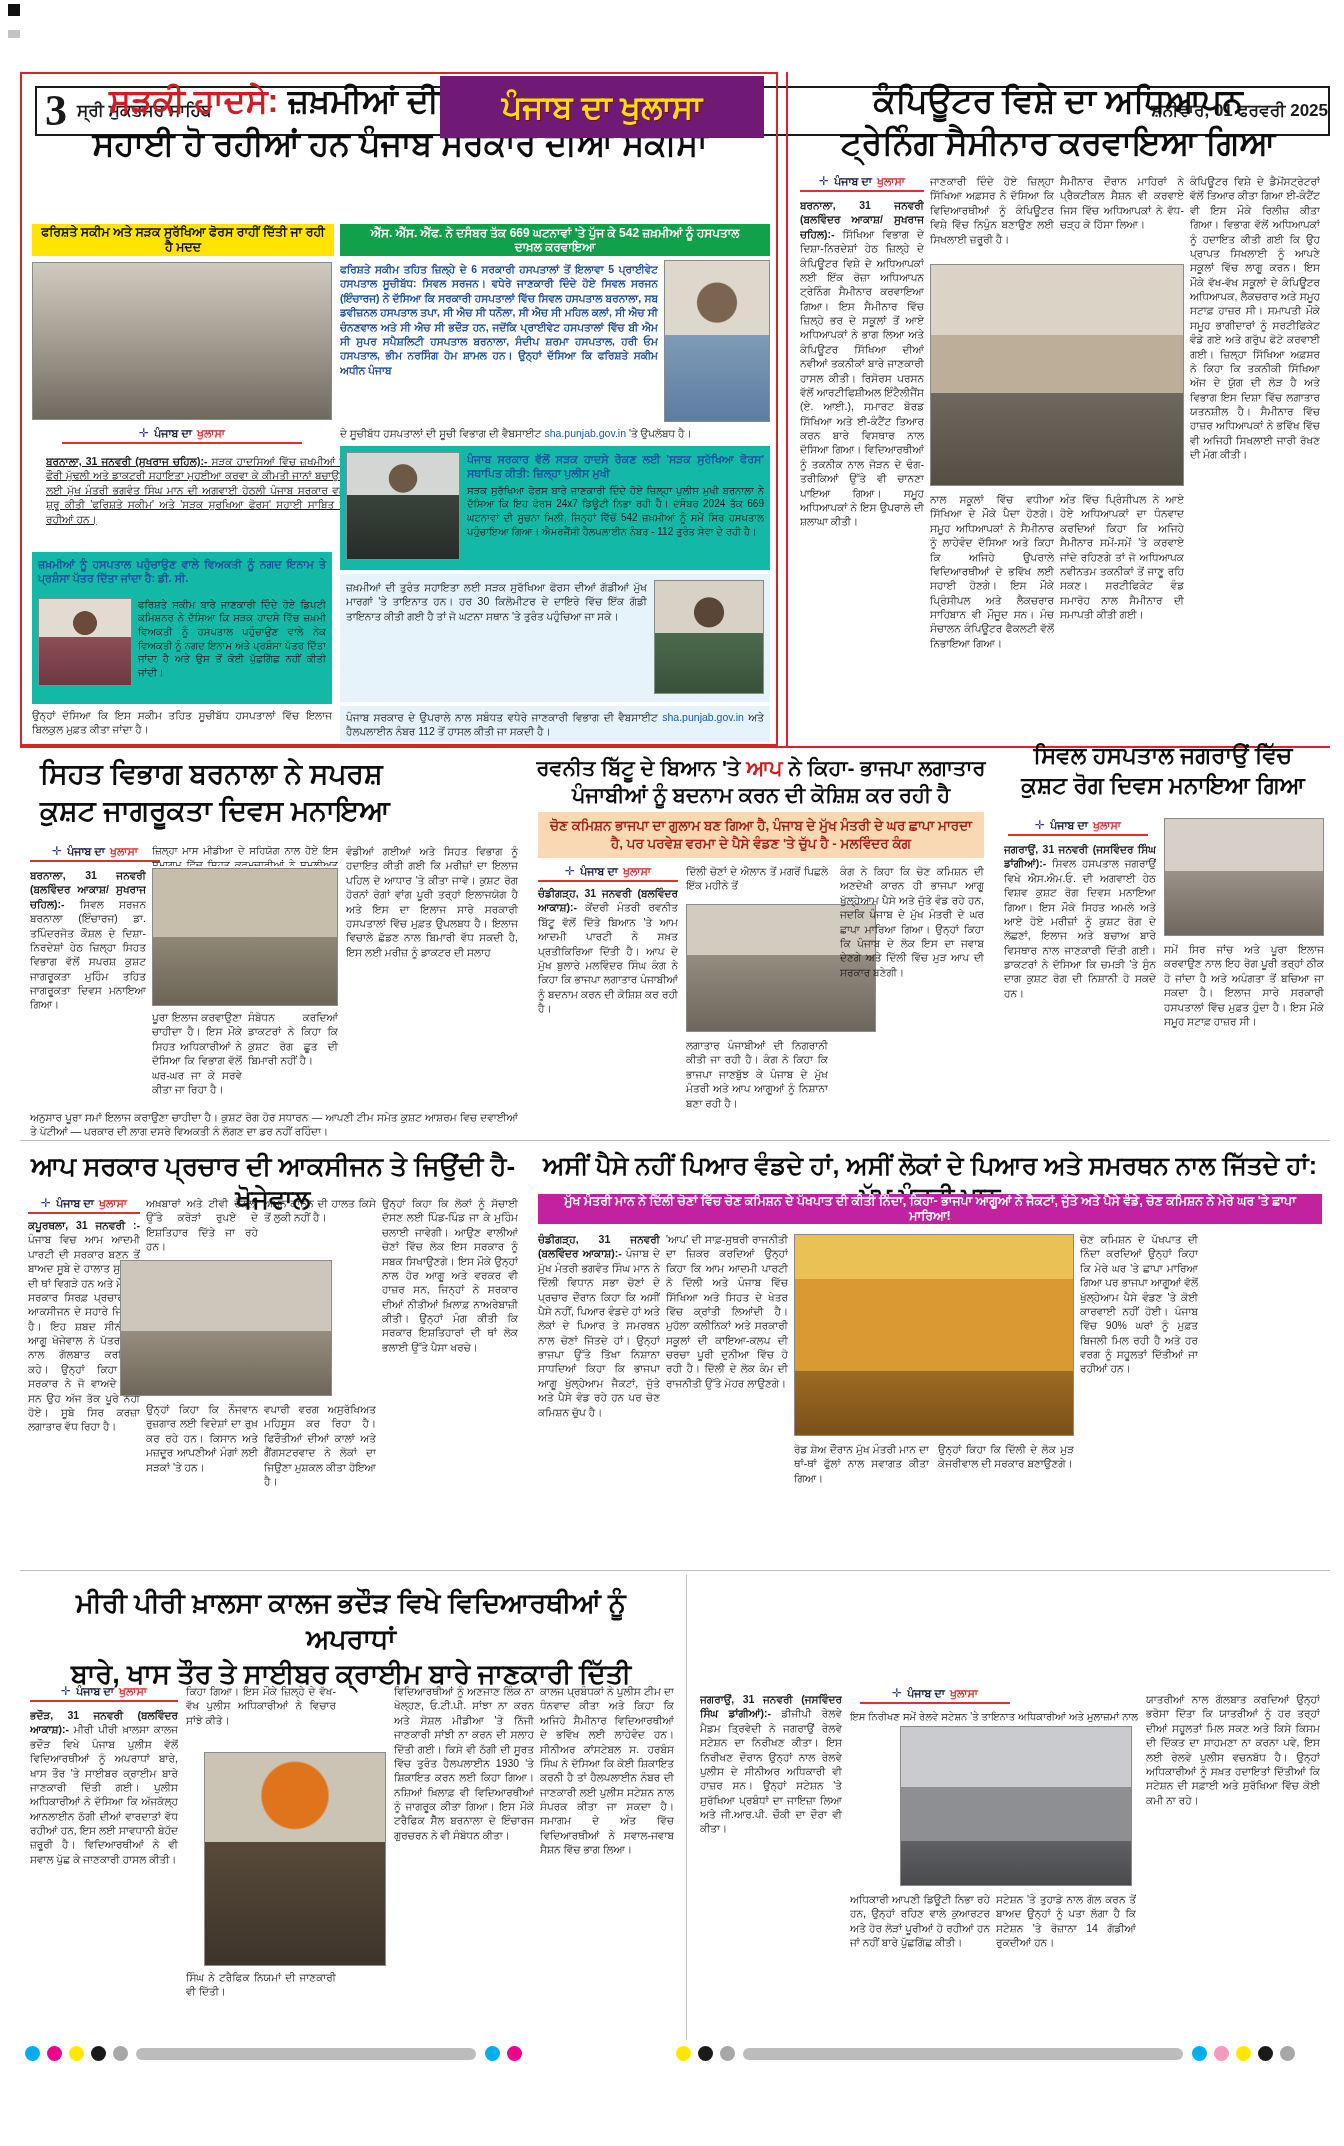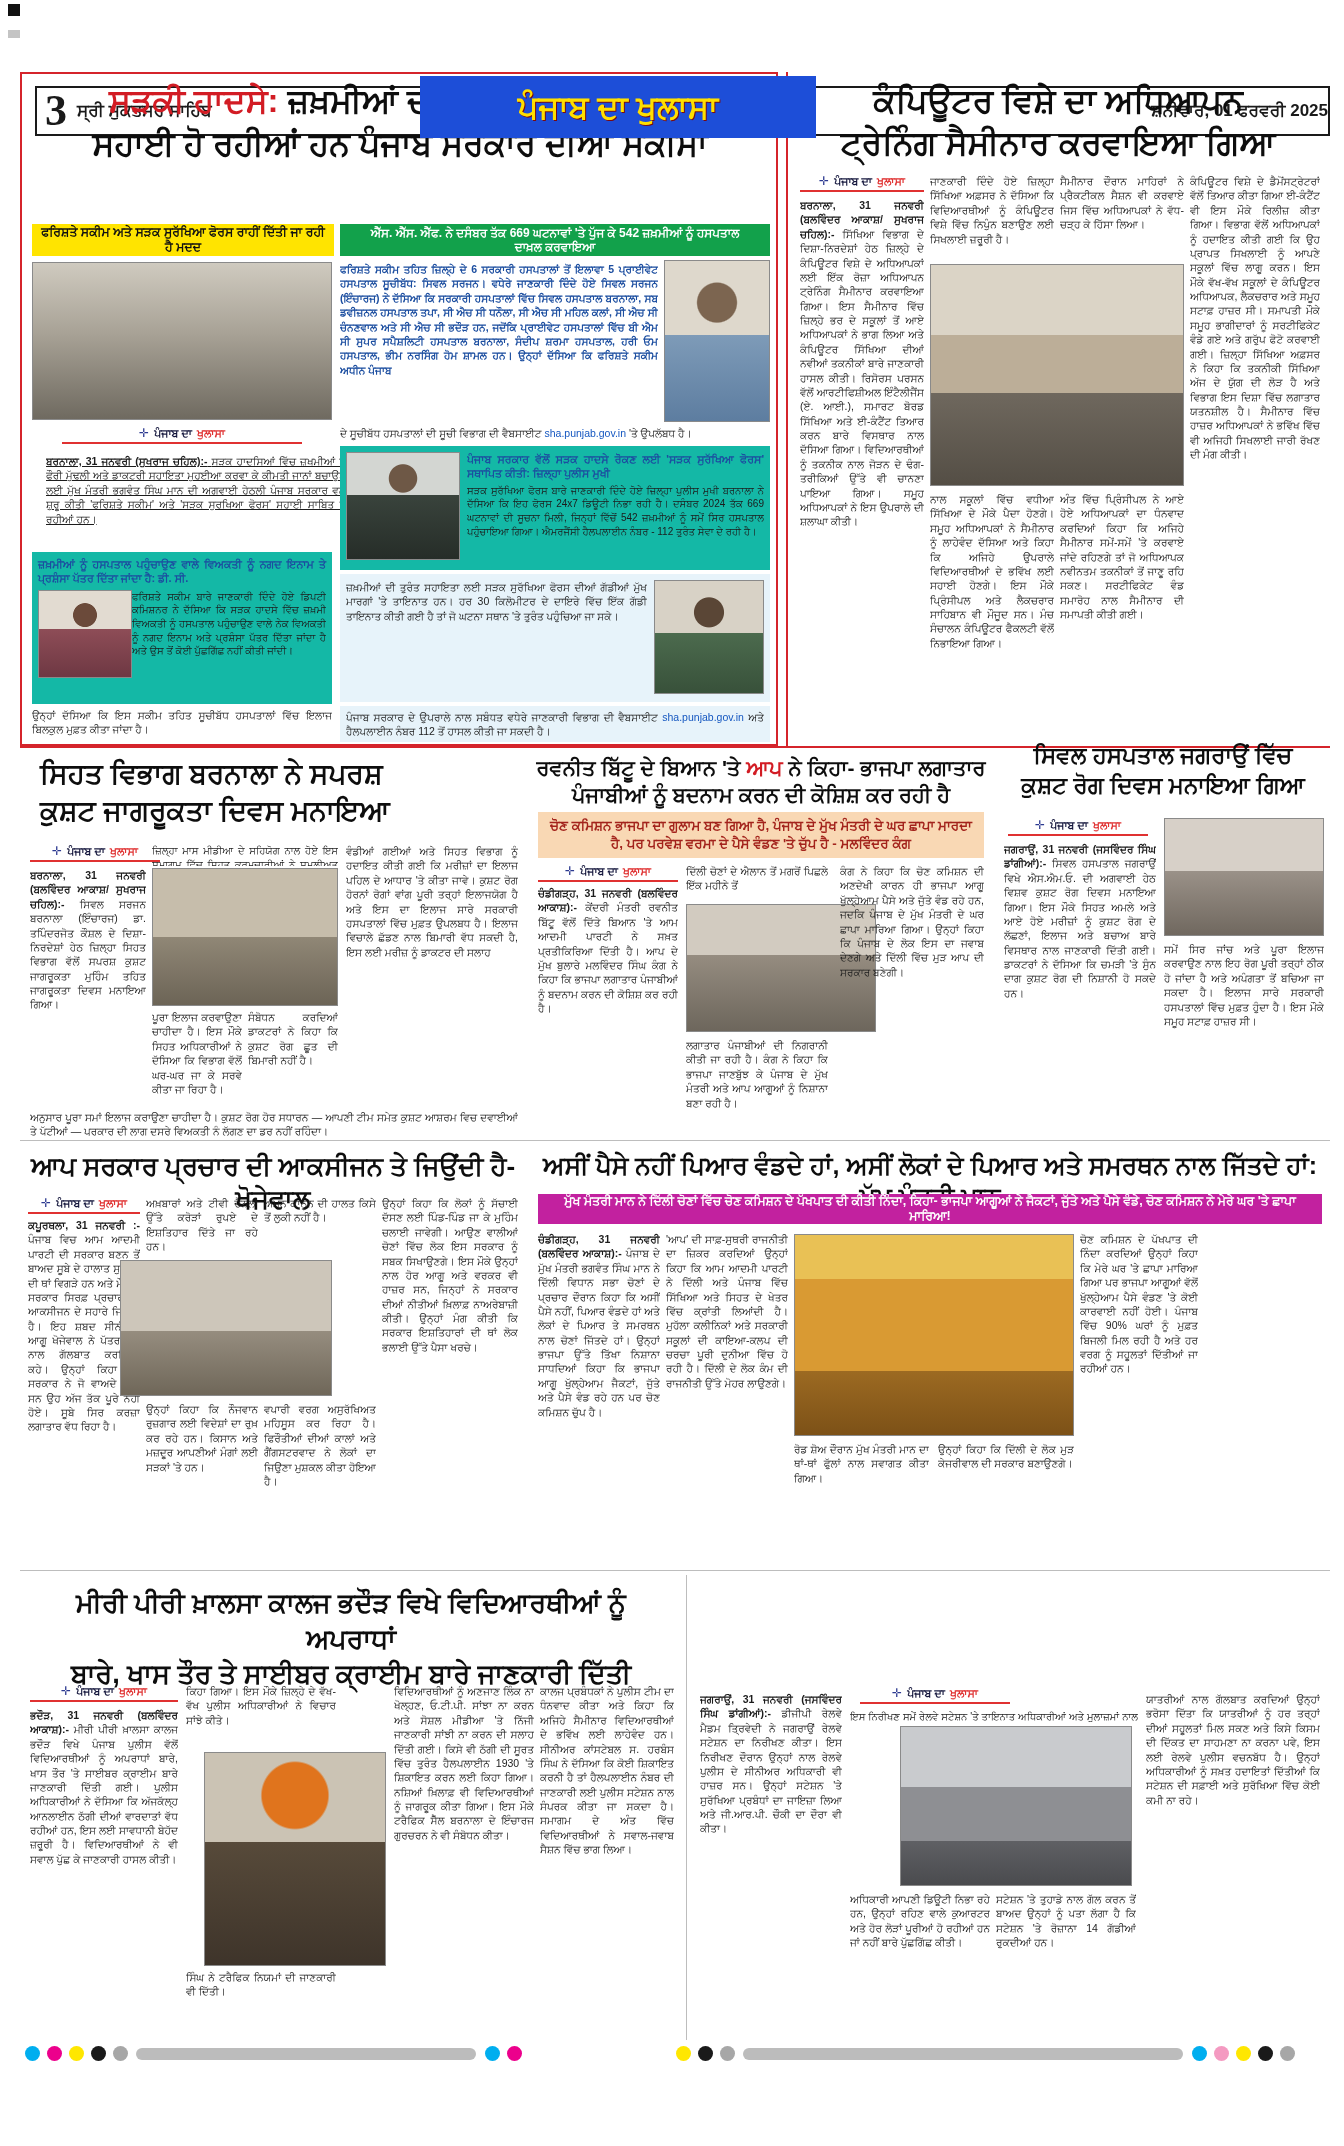--- a/index.html
+++ b/index.html
@@ -46,21 +46,21 @@
   <div class="abs" style="left:8px;top:4px;width:12px;height:12px;background:#111;"></div>
   <div class="abs" style="left:8px;top:30px;width:12px;height:8px;background:#c4c4c4;"></div>
 
   <div class="abs" style="left:35px;top:86px;width:1295px;height:50px;border:2px solid #1a1a1a;display:flex;align-items:center;justify-content:space-between;">
     <div style="display:flex;align-items:center;">
       <div style="font-family:'Liberation Serif','DejaVu Serif',serif;font-size:44px;font-weight:bold;line-height:44px;padding:0 10px 0 8px;">3</div>
       <div style="font-size:17px;font-weight:bold;">ਸ੍ਰੀ ਮੁਕਤਸਰ ਸਾਹਿਬ</div>
     </div>
     <div style="font-size:17px;font-weight:bold;">ਸ਼ਨੀਵਾਰ, 01 ਫਰਵਰੀ 2025</div>
   </div>
-  <div class="abs" style="left:420px;top:76px;width:396px;height:62px;background:#1d4ed8;display:flex;align-items:center;justify-content:center;z-index:5;">
+  <div class="abs" style="left:440px;top:76px;width:324px;height:62px;background:#701a75;display:flex;align-items:center;justify-content:center;z-index:5;">
     <span style="color:#ffdf00;font-size:32px;font-weight:bold;text-shadow:1px 1px 0 #7a0a10;">ਪੰਜਾਬ ਦਾ ਖੁਲਾਸਾ</span>
   </div>
 
   <div class="abs" style="left:20px;top:72px;width:758px;height:674px;border:2px solid #d5242b;">
     <div class="abs hl" style="left:8px;top:6px;width:740px;font-size:33px;line-height:1.3;">
       <span class="red">ਸੜਕੀ ਹਾਦਸੇ:</span><span> ਜ਼ਖ਼ਮੀਆਂ ਦੀਆਂ ਜਾਨਾਂ ਬਚਾਉਣ 'ਚ</span><br>
       <span>ਸਹਾਈ ਹੋ ਰਹੀਆਂ ਹਨ ਪੰਜਾਬ ਸਰਕਾਰ ਦੀਆਂ ਸਕੀਮਾਂ</span>
     </div>
     <div class="abs kick" style="left:10px;top:150px;width:302px;height:32px;background:#ffe400;font-size:12.5px;color:#111;padding:0 4px;">
       <span>ਫਰਿਸ਼ਤੇ ਸਕੀਮ ਅਤੇ ਸੜਕ ਸੁਰੱਖਿਆ ਫੋਰਸ ਰਾਹੀਂ ਦਿੱਤੀ ਜਾ ਰਹੀ ਹੈ ਮਦਦ</span>
@@ -74,21 +74,21 @@
       <span class="p">✛</span>
       <span class="b1">ਪੰਜਾਬ ਦਾ</span>
       <span class="b2">ਖੁਲਾਸਾ</span>
     </div>
     <div class="abs tx" style="left:24px;top:380px;width:300px;height:94px;text-decoration:underline;">
       <b class="dl">ਬਰਨਾਲਾ, 31 ਜਨਵਰੀ (ਸੁਖਰਾਜ ਚਹਿਲ):-</b> <span>ਸੜਕ ਹਾਦਸਿਆਂ ਵਿੱਚ ਜ਼ਖਮੀਆਂ ਨੂੰ ਫੌਰੀ ਮੁੱਢਲੀ ਅਤੇ ਡਾਕਟਰੀ ਸਹਾਇਤਾ ਮੁਹਈਆ ਕਰਵਾ ਕੇ ਕੀਮਤੀ ਜਾਨਾਂ ਬਚਾਉਣ ਲਈ ਮੁੱਖ ਮੰਤਰੀ ਭਗਵੰਤ ਸਿੰਘ ਮਾਨ ਦੀ ਅਗਵਾਈ ਹੇਠਲੀ ਪੰਜਾਬ ਸਰਕਾਰ ਵਲੋਂ ਸ਼ੁਰੂ ਕੀਤੀ 'ਫਰਿਸ਼ਤੇ ਸਕੀਮ' ਅਤੇ 'ਸੜਕ ਸੁਰਖਿਆ ਫੋਰਸ' ਸਹਾਈ ਸਾਬਿਤ ਹੋ ਰਹੀਆਂ ਹਨ।</span>
     </div>
 
     <div class="abs boxpink" style="left:10px;top:478px;width:300px;height:152px;padding:5px 6px;box-sizing:border-box;">
       <div class="blue" style="font-size:11px;line-height:1.3;text-align:justify;">ਜ਼ਖ਼ਮੀਆਂ ਨੂੰ ਹਸਪਤਾਲ ਪਹੁੰਚਾਉਣ ਵਾਲੇ ਵਿਅਕਤੀ ਨੂੰ ਨਗਦ ਇਨਾਮ ਤੇ ਪ੍ਰਸ਼ੰਸਾ ਪੱਤਰ ਦਿੱਤਾ ਜਾਂਦਾ ਹੈ: ਡੀ. ਸੀ.</div>
-      <div style="display:flex;margin-top:4px;">
+      <div style="display:flex;gap:6px;margin-top:12px;">
         <div class="photo ph-woman" style="width:92px;height:86px;flex:0 0 auto;"></div>
         <div class="tx" style="font-size:10px;height:86px;">ਫਰਿਸ਼ਤੇ ਸਕੀਮ ਬਾਰੇ ਜਾਣਕਾਰੀ ਦਿੰਦੇ ਹੋਏ ਡਿਪਟੀ ਕਮਿਸ਼ਨਰ ਨੇ ਦੱਸਿਆ ਕਿ ਸੜਕ ਹਾਦਸੇ ਵਿੱਚ ਜ਼ਖ਼ਮੀ ਵਿਅਕਤੀ ਨੂੰ ਹਸਪਤਾਲ ਪਹੁੰਚਾਉਣ ਵਾਲੇ ਨੇਕ ਵਿਅਕਤੀ ਨੂੰ ਨਗਦ ਇਨਾਮ ਅਤੇ ਪ੍ਰਸ਼ੰਸਾ ਪੱਤਰ ਦਿੱਤਾ ਜਾਂਦਾ ਹੈ ਅਤੇ ਉਸ ਤੋਂ ਕੋਈ ਪੁੱਛਗਿੱਛ ਨਹੀਂ ਕੀਤੀ ਜਾਂਦੀ।</div>
       </div>
     </div>
     <div class="abs tx" style="left:10px;top:634px;width:300px;height:32px;">
       <span>ਉਨ੍ਹਾਂ ਦੱਸਿਆ ਕਿ ਇਸ ਸਕੀਮ ਤਹਿਤ ਸੂਚੀਬੱਧ ਹਸਪਤਾਲਾਂ ਵਿੱਚ ਇਲਾਜ ਬਿਲਕੁਲ ਮੁਫ਼ਤ ਕੀਤਾ ਜਾਂਦਾ ਹੈ।</span>
     </div>
 
     <div class="abs tx" style="left:318px;top:188px;width:318px;height:160px;">
       <span class="blue">ਫਰਿਸ਼ਤੇ ਸਕੀਮ ਤਹਿਤ ਜ਼ਿਲ੍ਹੇ ਦੇ 6 ਸਰਕਾਰੀ ਹਸਪਤਾਲਾਂ ਤੋਂ ਇਲਾਵਾ 5 ਪ੍ਰਾਈਵੇਟ ਹਸਪਤਾਲ ਸੂਚੀਬੱਧ: ਸਿਵਲ ਸਰਜਨ। ਵਧੇਰੇ ਜਾਣਕਾਰੀ ਦਿੰਦੇ ਹੋਏ ਸਿਵਲ ਸਰਜਨ (ਇੰਚਾਰਜ) ਨੇ ਦੱਸਿਆ ਕਿ ਸਰਕਾਰੀ ਹਸਪਤਾਲਾਂ ਵਿੱਚ ਸਿਵਲ ਹਸਪਤਾਲ ਬਰਨਾਲਾ, ਸਬ ਡਵੀਜ਼ਨਲ ਹਸਪਤਾਲ ਤਪਾ, ਸੀ ਐਚ ਸੀ ਧਨੌਲਾ, ਸੀ ਐਚ ਸੀ ਮਹਿਲ ਕਲਾਂ, ਸੀ ਐਚ ਸੀ ਚੰਨਣਵਾਲ ਅਤੇ ਸੀ ਐਚ ਸੀ ਭਦੌੜ ਹਨ, ਜਦੋਂਕਿ ਪ੍ਰਾਈਵੇਟ ਹਸਪਤਾਲਾਂ ਵਿੱਚ ਬੀ ਐਮ ਸੀ ਸੁਪਰ ਸਪੈਸ਼ਲਿਟੀ ਹਸਪਤਾਲ ਬਰਨਾਲਾ, ਸੰਦੀਪ ਸ਼ਰਮਾ ਹਸਪਤਾਲ, ਹਰੀ ਓਮ ਹਸਪਤਾਲ, ਭੀਮ ਨਰਸਿੰਗ ਹੋਮ ਸ਼ਾਮਲ ਹਨ। ਉਨ੍ਹਾਂ ਦੱਸਿਆ ਕਿ ਫਰਿਸ਼ਤੇ ਸਕੀਮ ਅਧੀਨ ਪੰਜਾਬ</span>

